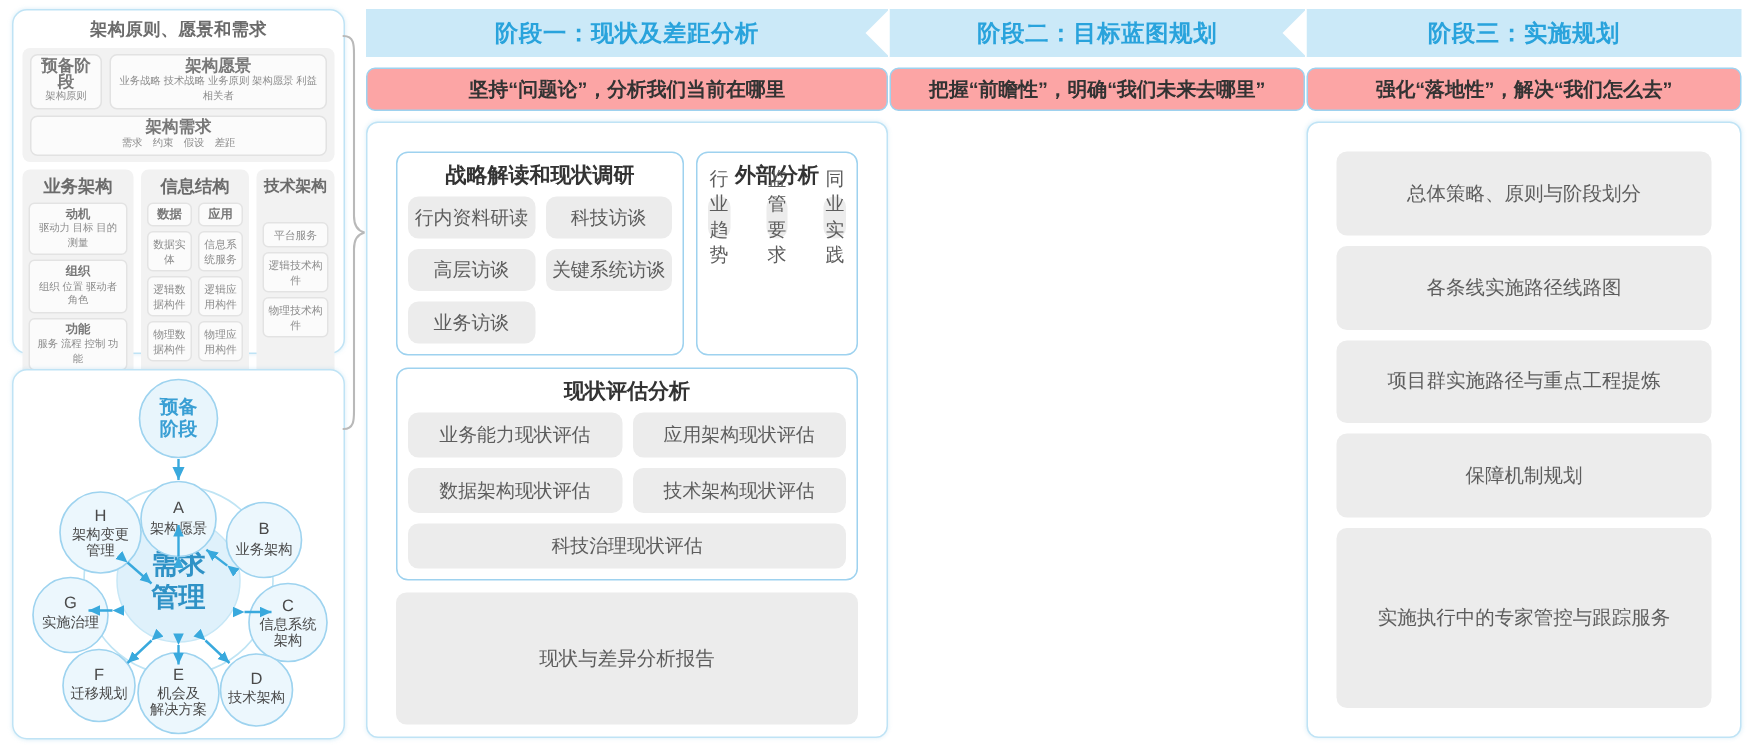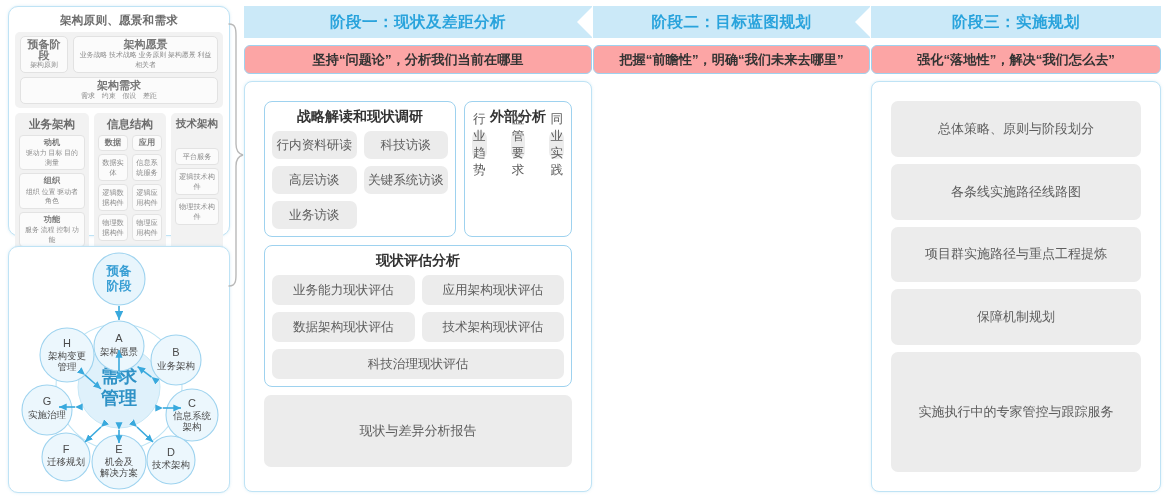--- a/index.html
+++ b/index.html
@@ -128,21 +128,21 @@
   .p1-card {
     border: 1px solid #9ed2ef; border-radius: 8px; padding: 6px 7px 7px 7px; background: #fff;
   }
   .p1-card-title { font-size: 14px; font-weight: bold; color: #333; text-align: center; margin-bottom: 5px; }
   .grid2 { display: grid; grid-template-columns: 1fr 1fr; gap: 7px; }
   .col1  { display: flex; flex-direction: row; gap: 24px; }
   .p1-top .cell { height: 28px; font-size: 12.6px; }
   #p1-assess { margin-top: 8px; }
   #p1-assess .cell { height: 30px; font-size: 12.6px; }
   #p1-assess .wide { margin-top: 7px; height: 30px; }
-  #p1-report { margin-top: 8px; height: 72px; font-size: 13px; }
+  #p1-report { margin-top: 8px; height: 88px; font-size: 13px; }
 
   
   #phase2 .cell { flex: 1; font-size: 13px; }
   #phase3 .cell { flex: 1; font-size: 13px; }
   #phase3 .cell.tall { flex: 2.15; }
 </style>
 </head>
 <body>
 
 <div id="root">

